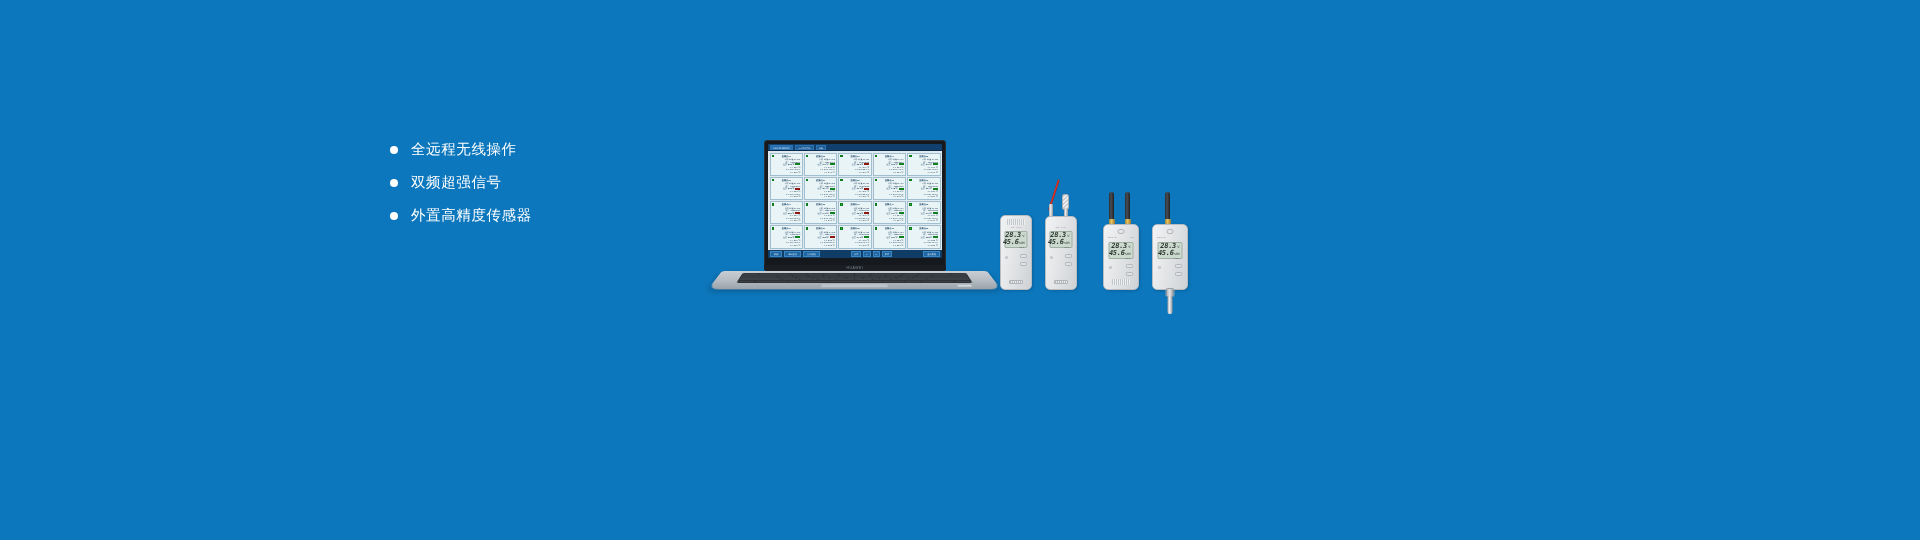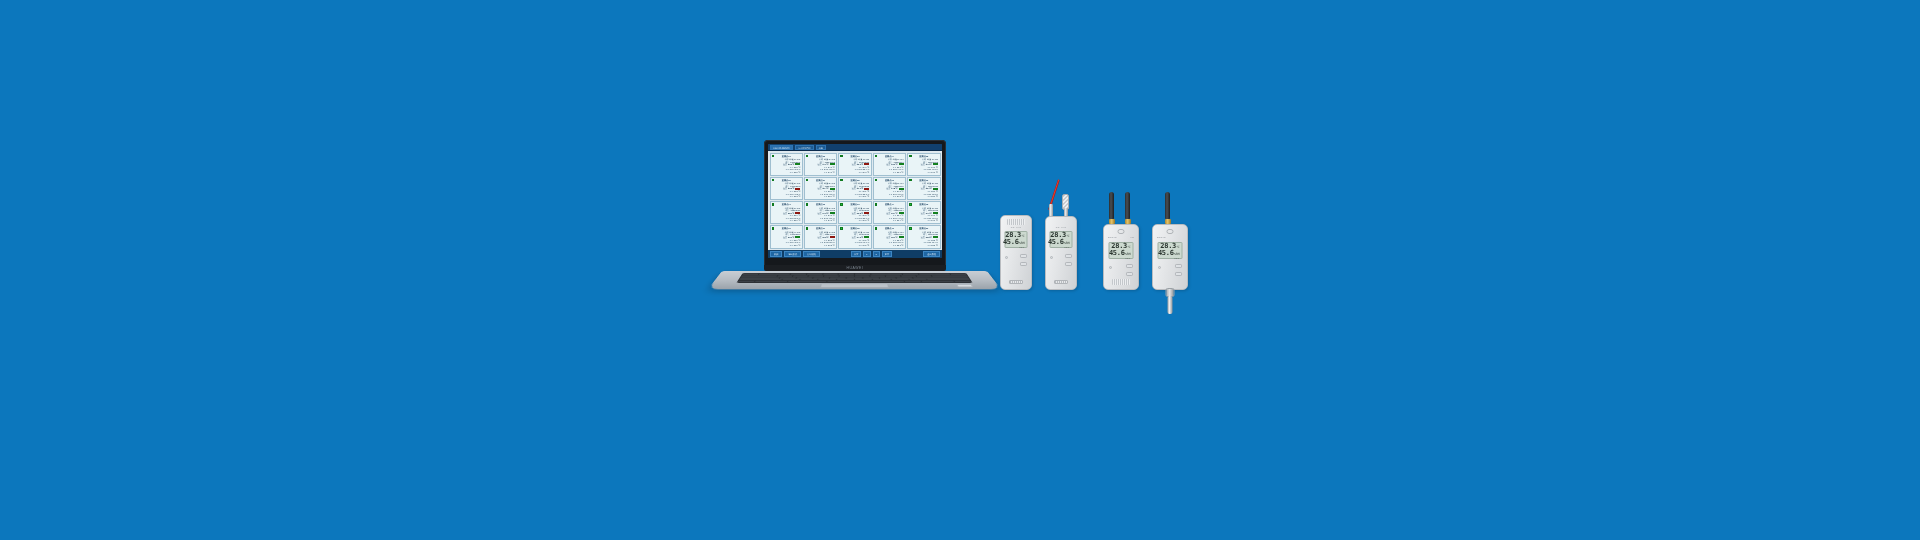--- a/index.html
+++ b/index.html
@@ -150,21 +150,21 @@
   }
   .dev .lcd {
     position:absolute; left:50%; transform:translateX(-50%);
     background:#ccd9cf; border:1px solid #9fb0a4; border-radius:1px;
     display:flex; flex-direction:column; justify-content:center;
     align-items:flex-end; padding:1px 2px 1px 1px;
   }
   .dev .lcd .ln {
     font-family:"DejaVu Sans Mono","Liberation Mono",monospace;
     color:#2b3630; line-height:1;
-    display:flex; align-items:baseline; gap:.5px;
+    display:flex; align-items:baseline; gap:.5px;font-style:italic;
   }
   .dev .lcd .big { font-size:7px; font-weight:bold; letter-spacing:-.3px; }
   .dev .lcd .unit { font-size:3px; }
   .dev .lcd .tiny { font-size:2.2px; color:#5c6a62; letter-spacing:.2px; }
   .dev .btn {
     position:absolute; width:7px; height:4px;
     background:#dfe2e5; border:.8px solid #b3b7bb; border-radius:1.2px;
   }
   .dev .mini {
     position:absolute; width:3px; height:3px; border-radius:50%;
@@ -220,20 +220,34 @@
     width:5px; border-radius:2px;
     background:linear-gradient(90deg,#9fa3a7,#ebedef 40%,#8f9397);
   }
 </style>
 </head>
 <body>
 
 <div class="stage">
 
   <div class="copy">
+    <ul class="bullets">
+      <li>
+        <span class="dot"></span>
+        <span>全远程无线操作</span>
+      </li>
+      <li>
+        <span class="dot"></span>
+        <span>双频超强信号</span>
+      </li>
+      <li>
+        <span class="dot"></span>
+        <span>外置高精度传感器</span>
+      </li>
+    </ul>
   </div>
 
   <div class="laptop">
     <div class="lid">
       <div class="screen">
 
         <div class="scr-header">
           <div class="scr-tab active">设备列表/实时监控</div>
           <div class="scr-tab">历史数据查询</div>
           <div class="scr-tab">报警</div>

